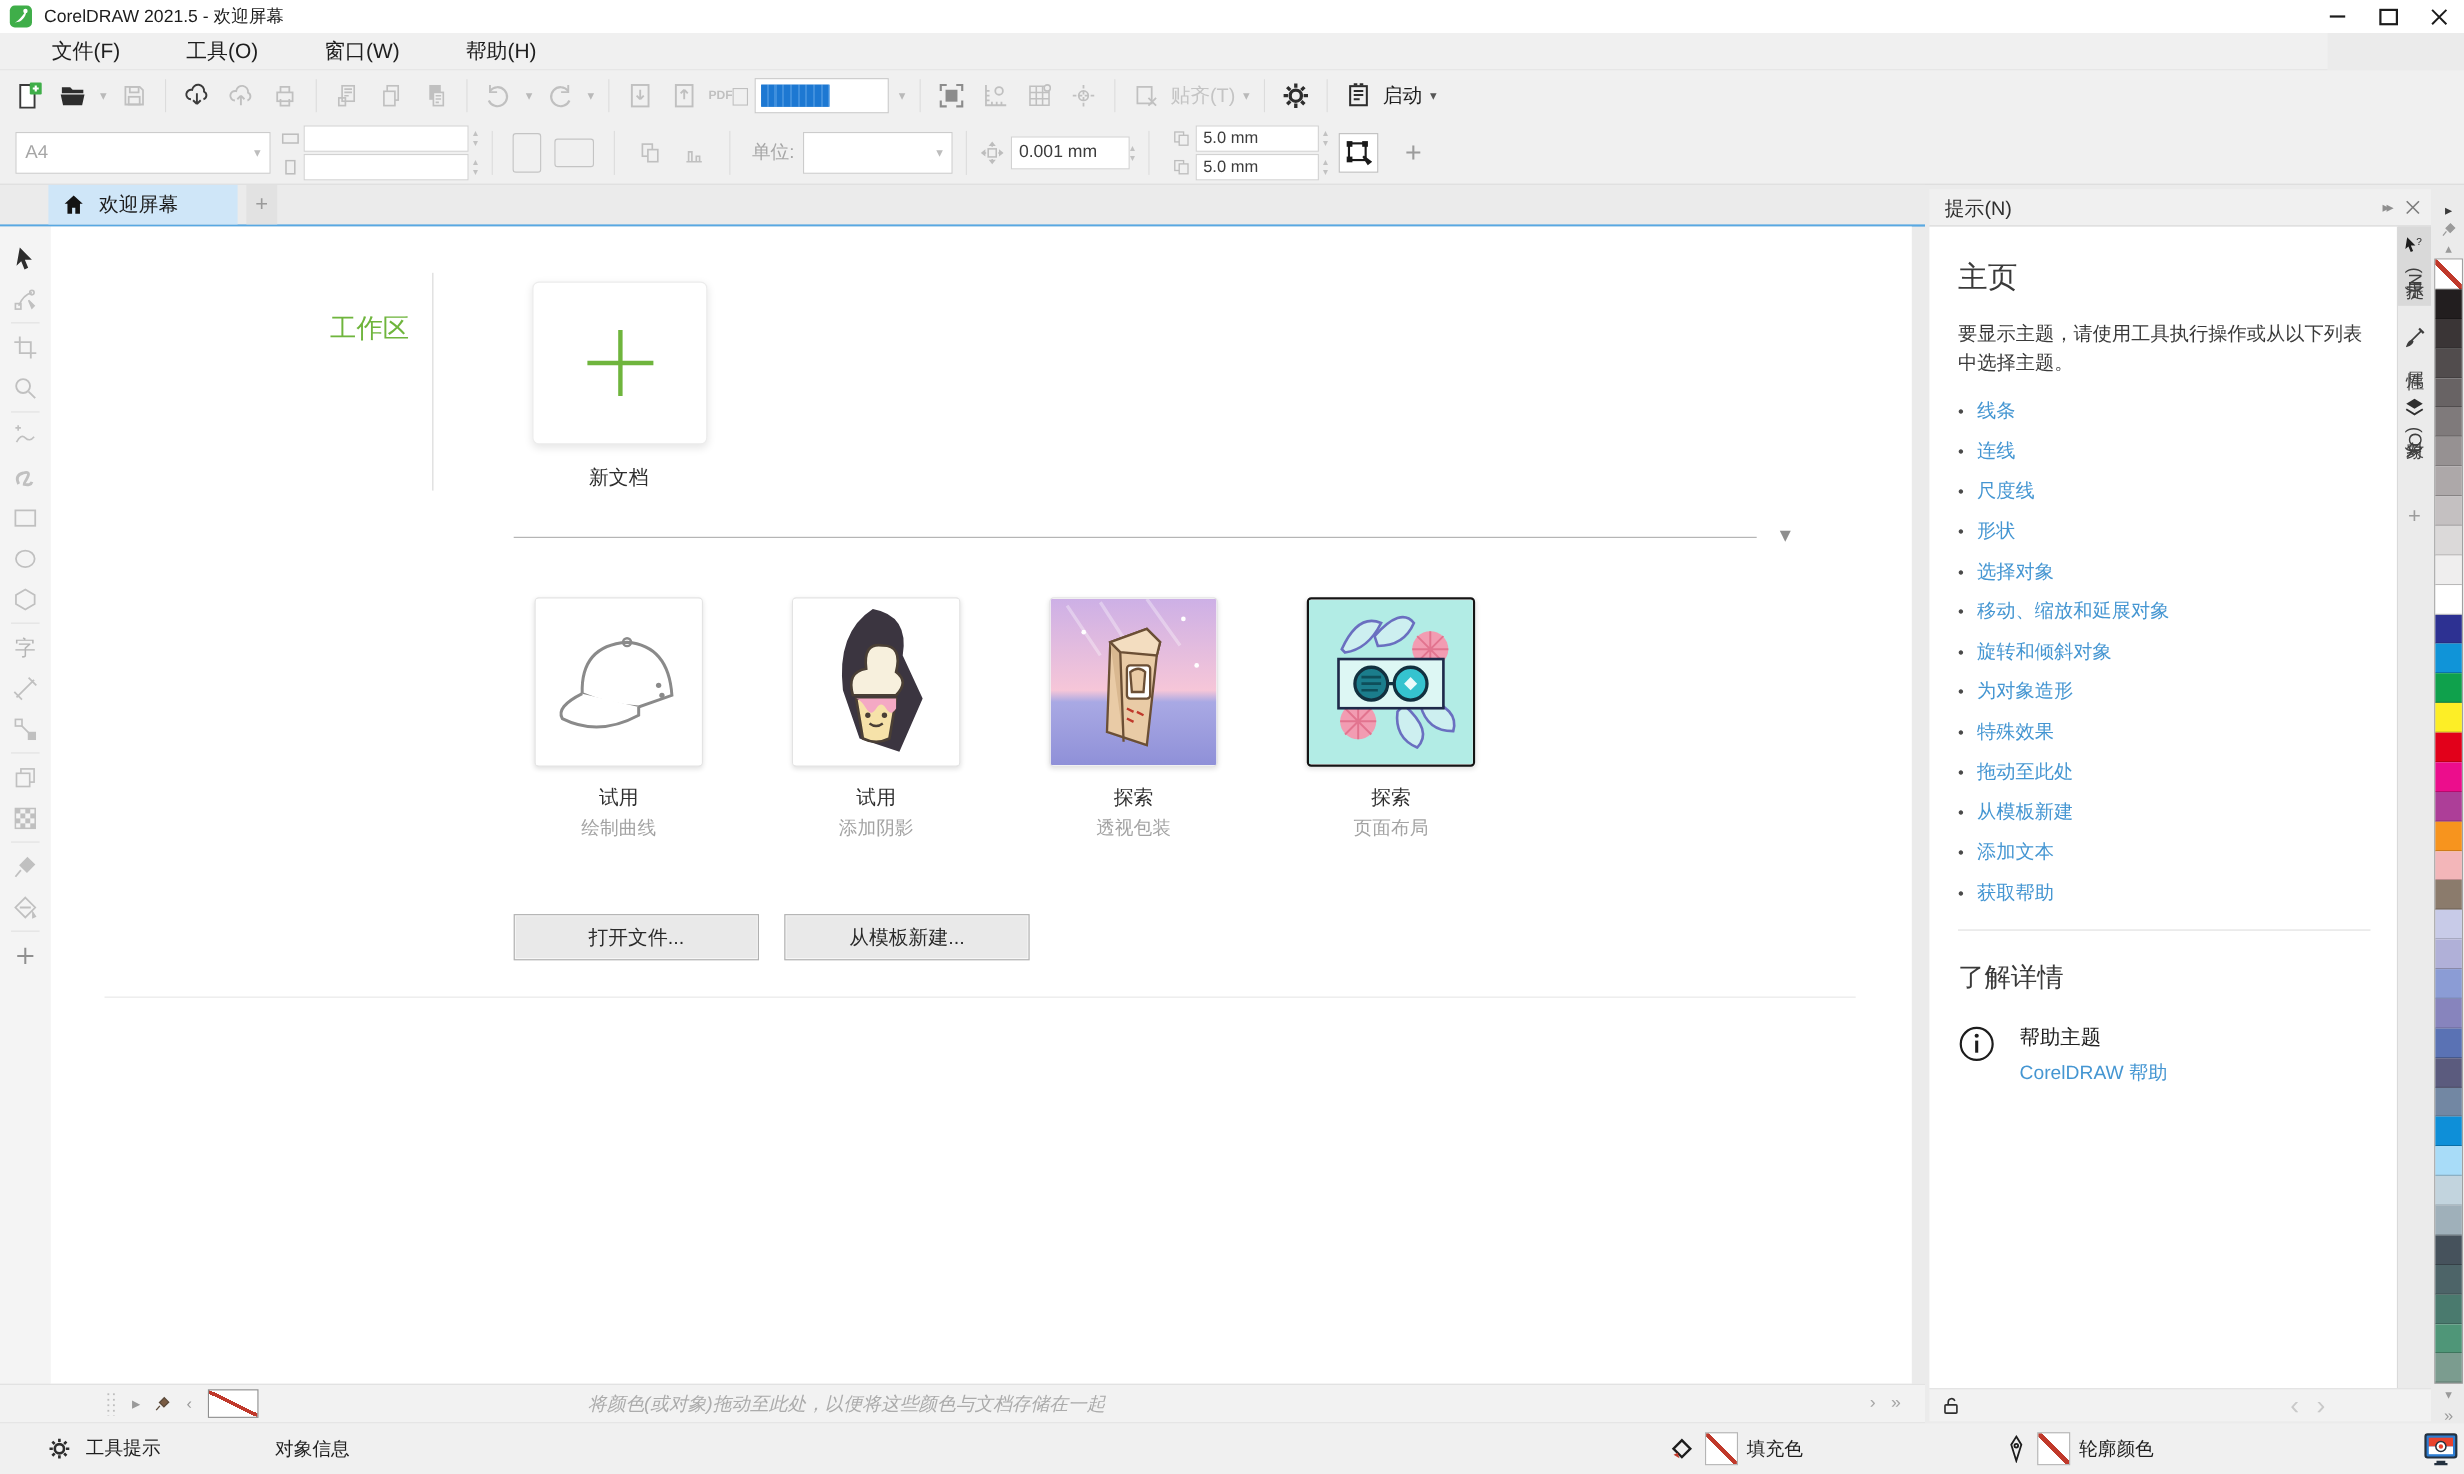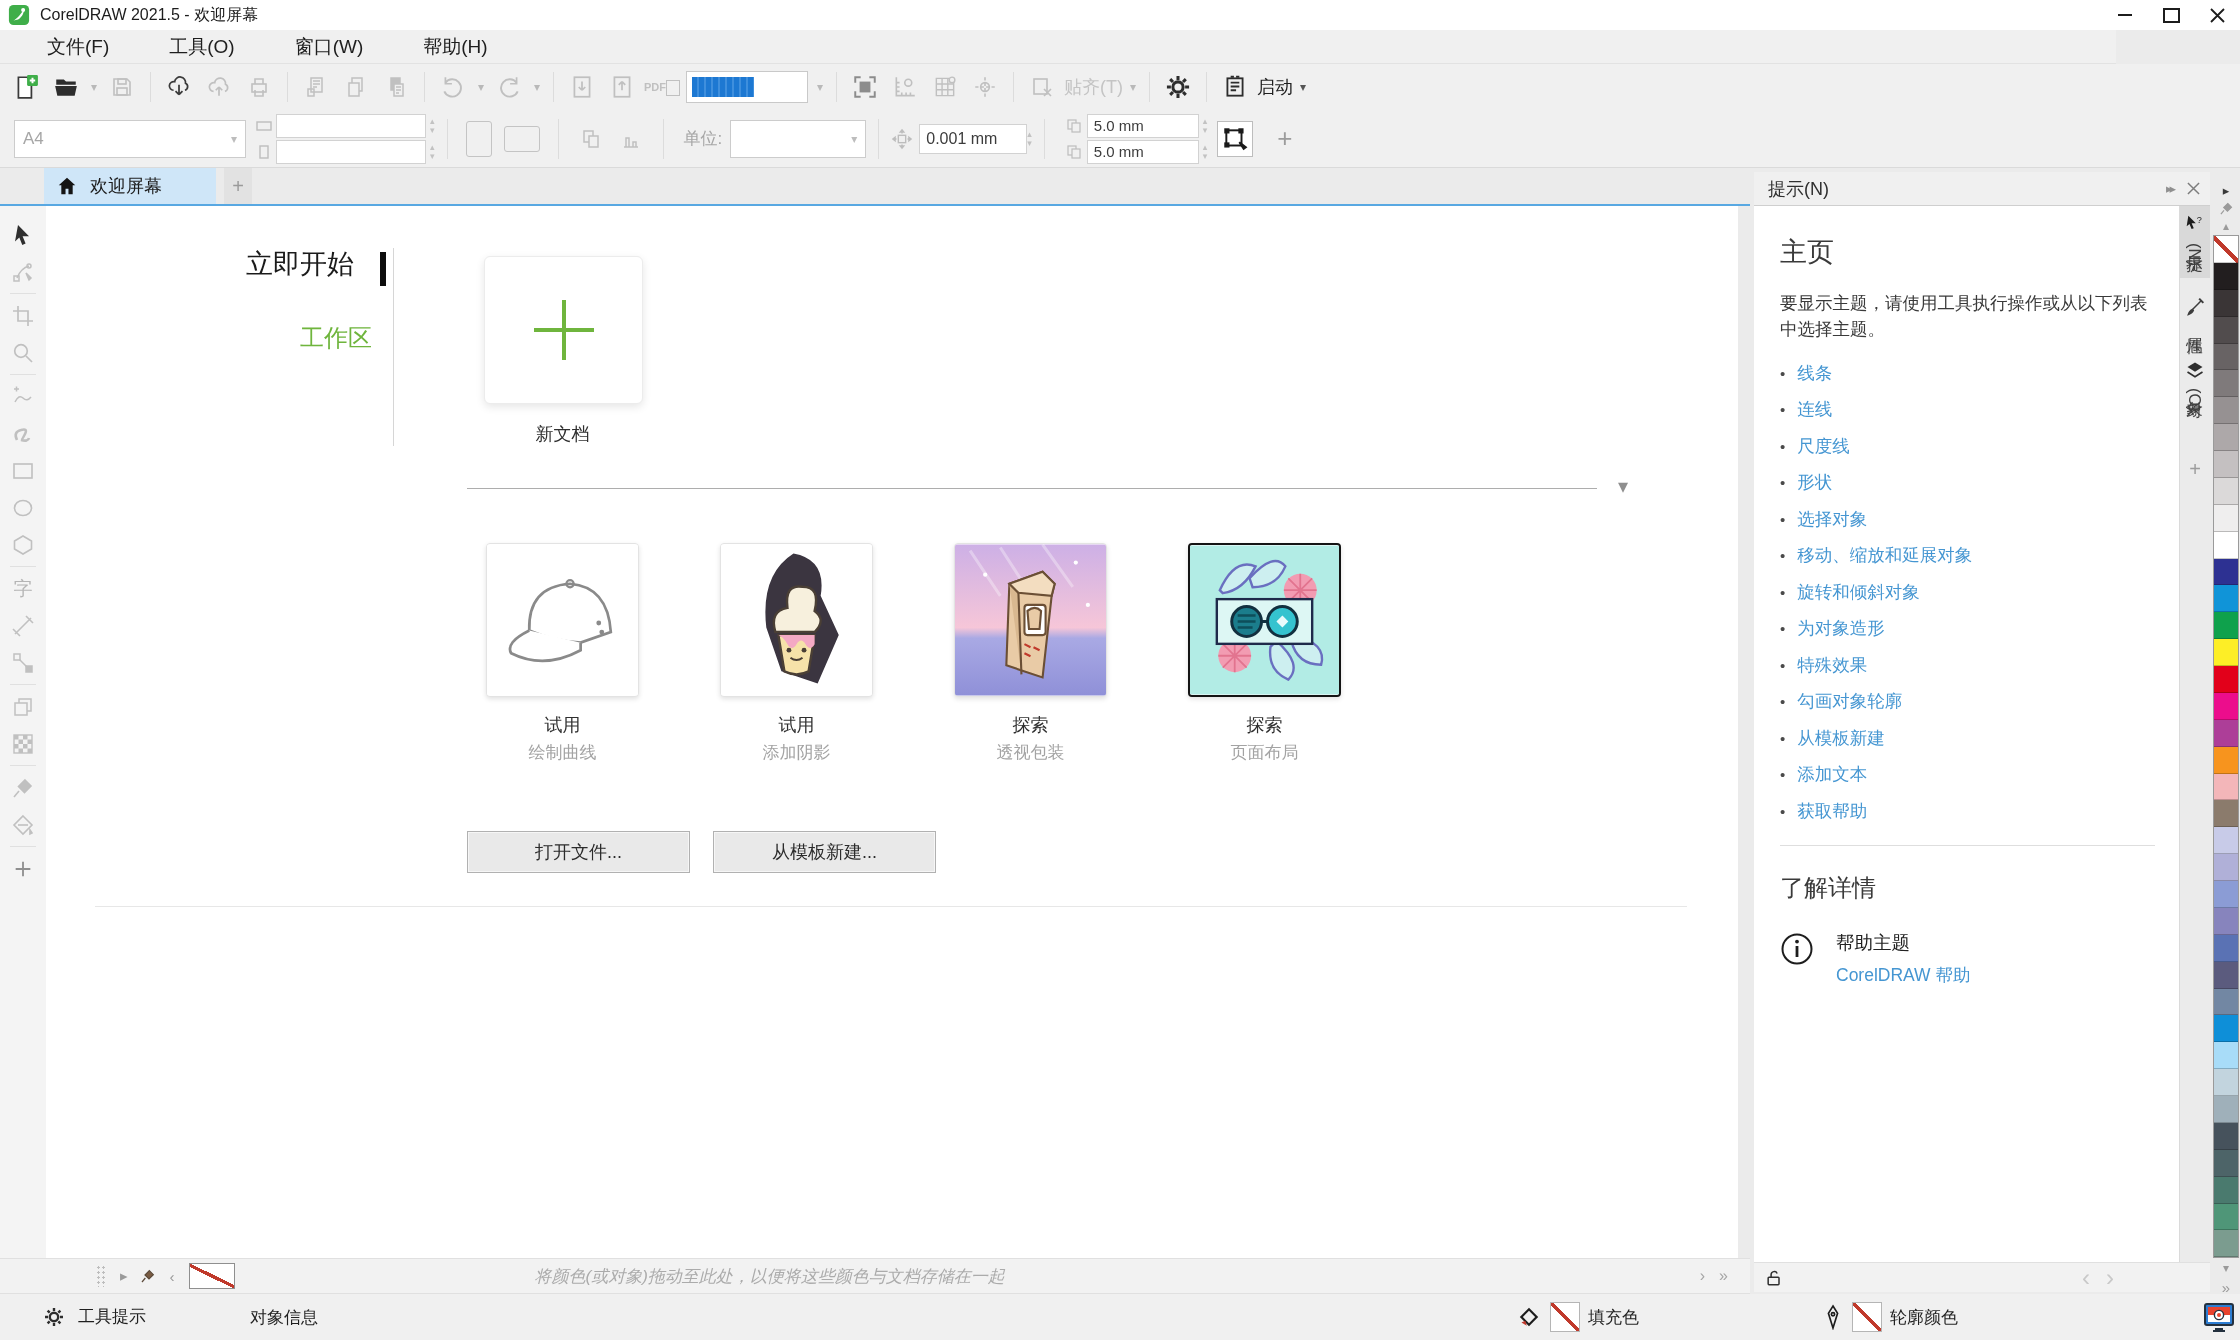--- a/index.html
+++ b/index.html
@@ -549,21 +549,20 @@
     <div class="tool-sep"></div>
     <div class="tool mid">
       <svg width="22" height="22" viewBox="0 0 24 24" fill="none" stroke="currentColor" stroke-width="2">
           <path d="M12 4v16M4 12h16"></path>
         </svg>
     </div>
   </div>
 
   <div class="main">
     <div class="wc-nav">
-      <div><span class="nav-start">立即开始</span><span class="cursor-bar"></span></div>
       <div class="nav-workspace">工作区</div>
     </div>
     <div class="nav-divider"></div>
 
     <div class="newdoc-card">
       <svg width="76" height="76" viewBox="0 0 76 76">
           <path d="M38 8v60M8 38h60" stroke="#6fb53d" stroke-width="4"></path>
         </svg>
     </div>
     <div class="newdoc-label">新文档</div>
@@ -729,21 +728,21 @@
               <a class="topic-link" href="#">为对象造形</a>
             </li>
 
             <li>
               <span class="bullet">•</span>
               <a class="topic-link" href="#">特殊效果</a>
             </li>
 
             <li>
               <span class="bullet">•</span>
-              <a class="topic-link" href="#">勾画对象轮廓</a>
+              <a class="topic-link" href="#">拖动至此处</a>
             </li>
 
             <li>
               <span class="bullet">•</span>
               <a class="topic-link" href="#">从模板新建</a>
             </li>
 
             <li>
               <span class="bullet">•</span>
               <a class="topic-link" href="#">添加文本</a>

